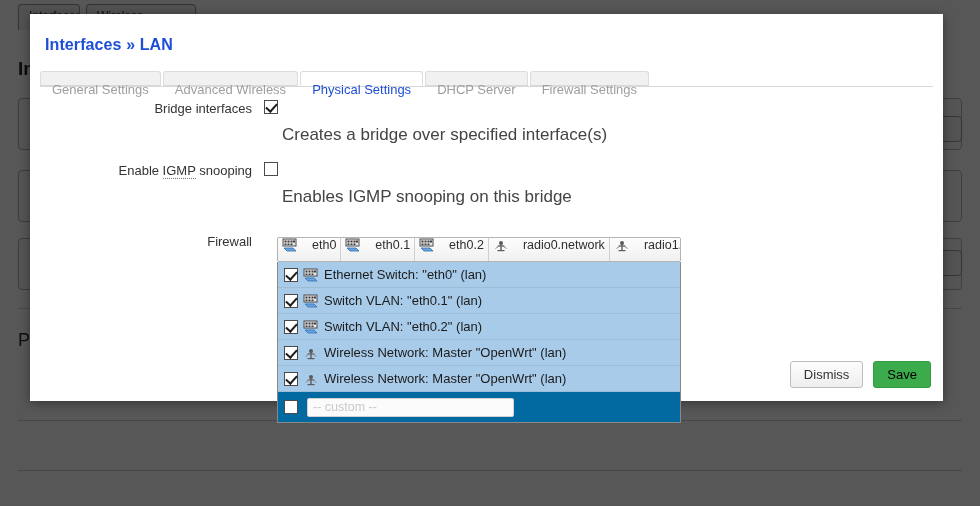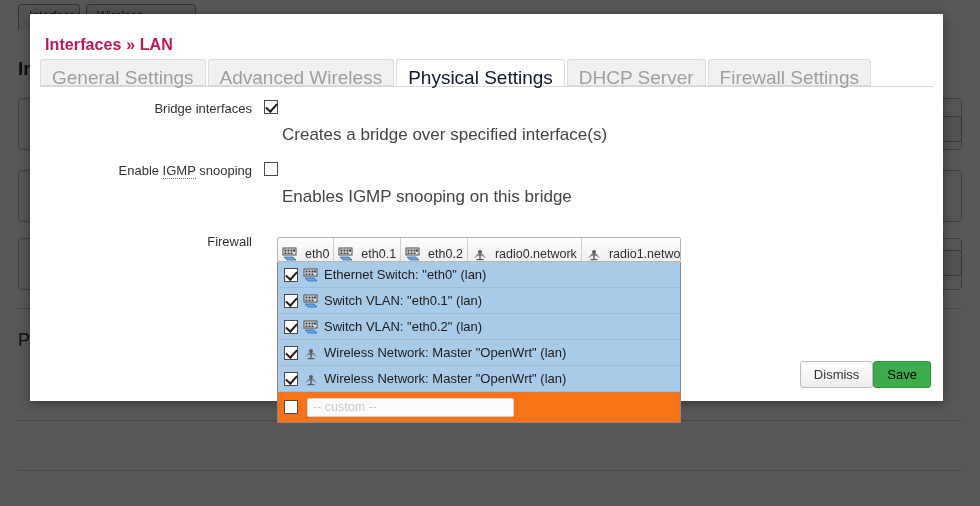--- a/index.html
+++ b/index.html
@@ -113,53 +113,53 @@
     box-shadow: 0 2px 10px rgba(0,0,0,0.4);
     box-sizing: border-box;
     overflow: visible;
   }
   #modal-title {
     position: absolute;
     left: 15px;
     top: 22px;
     font-size: 16px;
     font-weight: bold;
-    color: #be185d;
+    color: #1d4ed8;
     letter-spacing: 0.1px;
     white-space: nowrap;
   }
 
   
   #tabbar {
     position: absolute;
     left: 10px;
     top: 44px;
     width: 893px;
     height: 28px;
     border-bottom: 1px solid #d8d8d8;
     display: flex;
     align-items: flex-end;
     gap: 2px;
   }
   .tab {
-    height: 27px;
+    height: 15px;
     line-height: 26px;
     padding: 5px 11px;
-    font-size: 19px;
+    font-size: 13px;
     color: #9e9e9e;
     background: #f1f1f1;
     border: 1px solid #dcdcdc;
     border-bottom: 1px solid #d8d8d8;
     border-radius: 3px 3px 0 0;
     box-sizing: border-box;
     cursor: pointer;
     white-space: nowrap;
   }
   .tab.active {
-    color: #0f172a;
+    color: #1d4ed8;
     background: #ffffff;
     border: 1px solid #dcdcdc;
     border-bottom: 1px solid #ffffff;
     position: relative;
     z-index: 2;
   }
 
   
   #form {
     position: absolute;
@@ -237,22 +237,22 @@
     border: 1px solid #b4b4b4;
     background: linear-gradient(#fdfdfd, #f0f0f0);
     border-radius: 2px;
     display: flex;
     align-items: center;
     cursor: pointer;
     overflow: hidden;
   }
   .chip {
     display: flex;
-    align-items: flex-end;
-    gap: 7px;
+    align-items: flex-start;
+    gap: 14px;
     padding: 0 4px;
     height: 23px;
     font-size: 12.5px;
     color: #2f2f2f;
     border-right: 1px solid #cfcfcf;
     white-space: nowrap;
     box-sizing: border-box;
   }
   .chip:last-of-type { border-right: none; }
   #iface-arrow {
@@ -288,21 +288,21 @@
     padding: 0 6px;
     font-size: 13px;
     color: #1b1b1b;
     background: #a8cbea;
     border-bottom: 1px solid #9dbcd8;
     cursor: pointer;
     box-sizing: border-box;
     white-space: nowrap;
   }
   .opt.plain {
-    background: #f97316;
+    background: #0369a1;
     border-bottom: none;
     height: 30px;
   }
   .opt .cb { flex: 0 0 14px; }
   .custom-input {
     flex: 1;
     height: 19px;
     margin-left: 4px;
     margin-right: 160px;
     box-sizing: border-box;
@@ -315,20 +315,21 @@
     padding: 0 5px;
   }
   .custom-input::placeholder { color: #c9c9c9; }
 
   
   #footer {
     position: absolute;
     right: 12px;
     top: 347px;
     display: flex;
+    gap: 10px;
     align-items: center;
   }
   .btn {
     font-family: "Liberation Sans", sans-serif;
     font-size: 13px;
     height: 27px;
     padding: 0 13px;
     border-radius: 3px;
     box-sizing: border-box;
     cursor: pointer;

